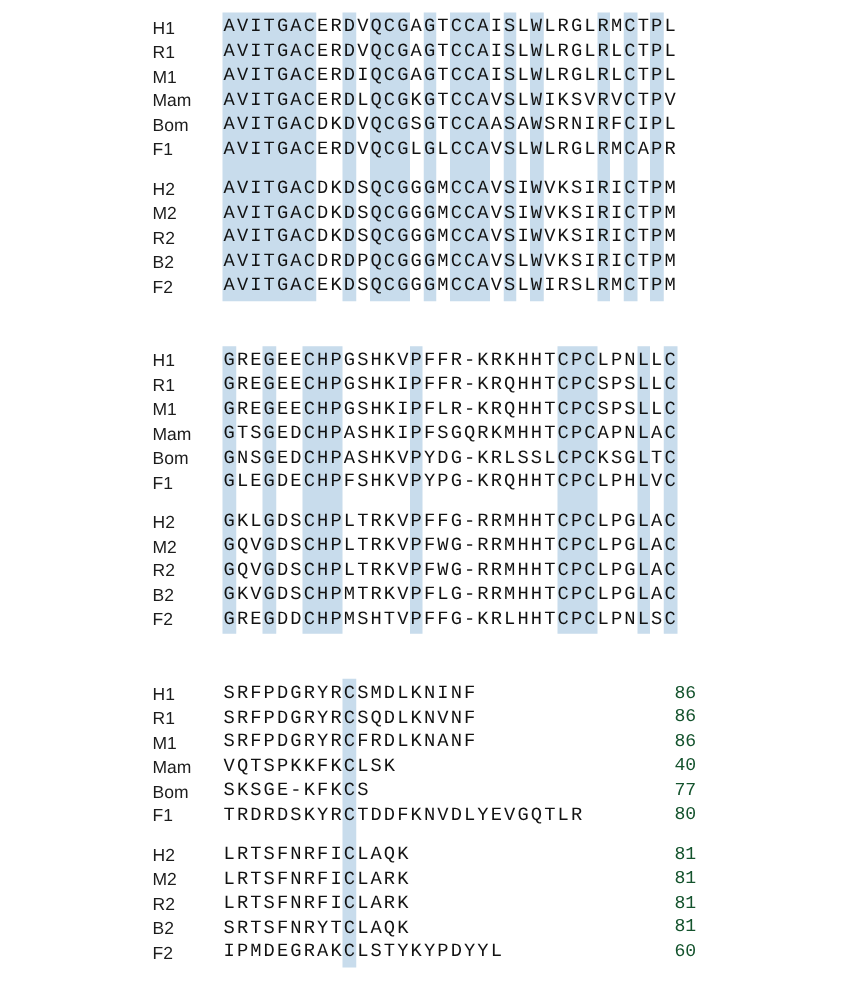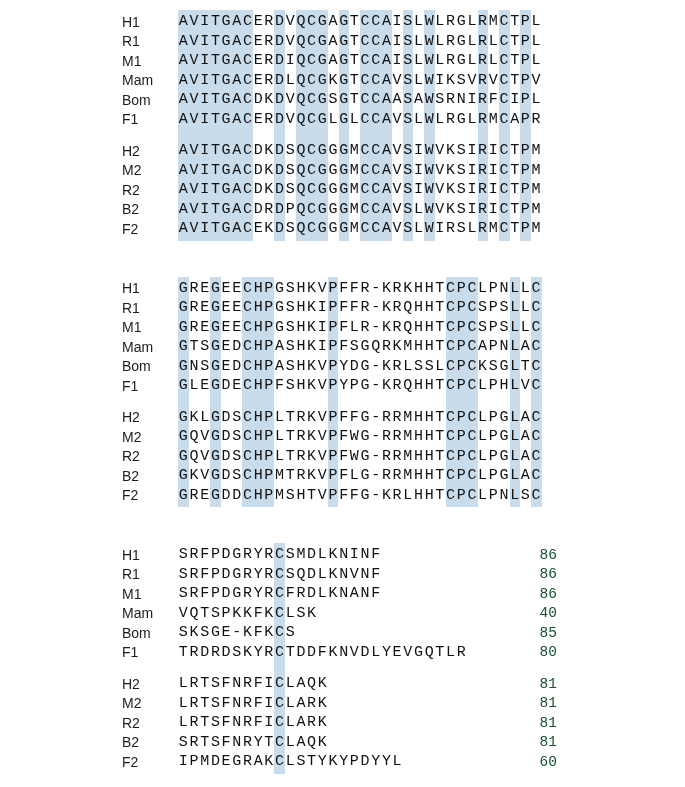--- a/index.html
+++ b/index.html
@@ -1057,21 +1057,21 @@
             <span class="cell">S</span>
             <span class="cell">G</span>
             <span class="cell">E</span>
             <span class="cell">-</span>
             <span class="cell">K</span>
             <span class="cell">F</span>
             <span class="cell">K</span>
             <span class="cell">C</span>
             <span class="cell">S</span>
           </span>
-          <span class="num">85</span>
+          <span class="num">77</span>
         </div>
         <div class="row">
           <span class="label">F1</span>
           <span class="seq">
             <span class="cell">T</span>
             <span class="cell">R</span>
             <span class="cell">D</span>
             <span class="cell">R</span>
             <span class="cell">D</span>
             <span class="cell">S</span>

